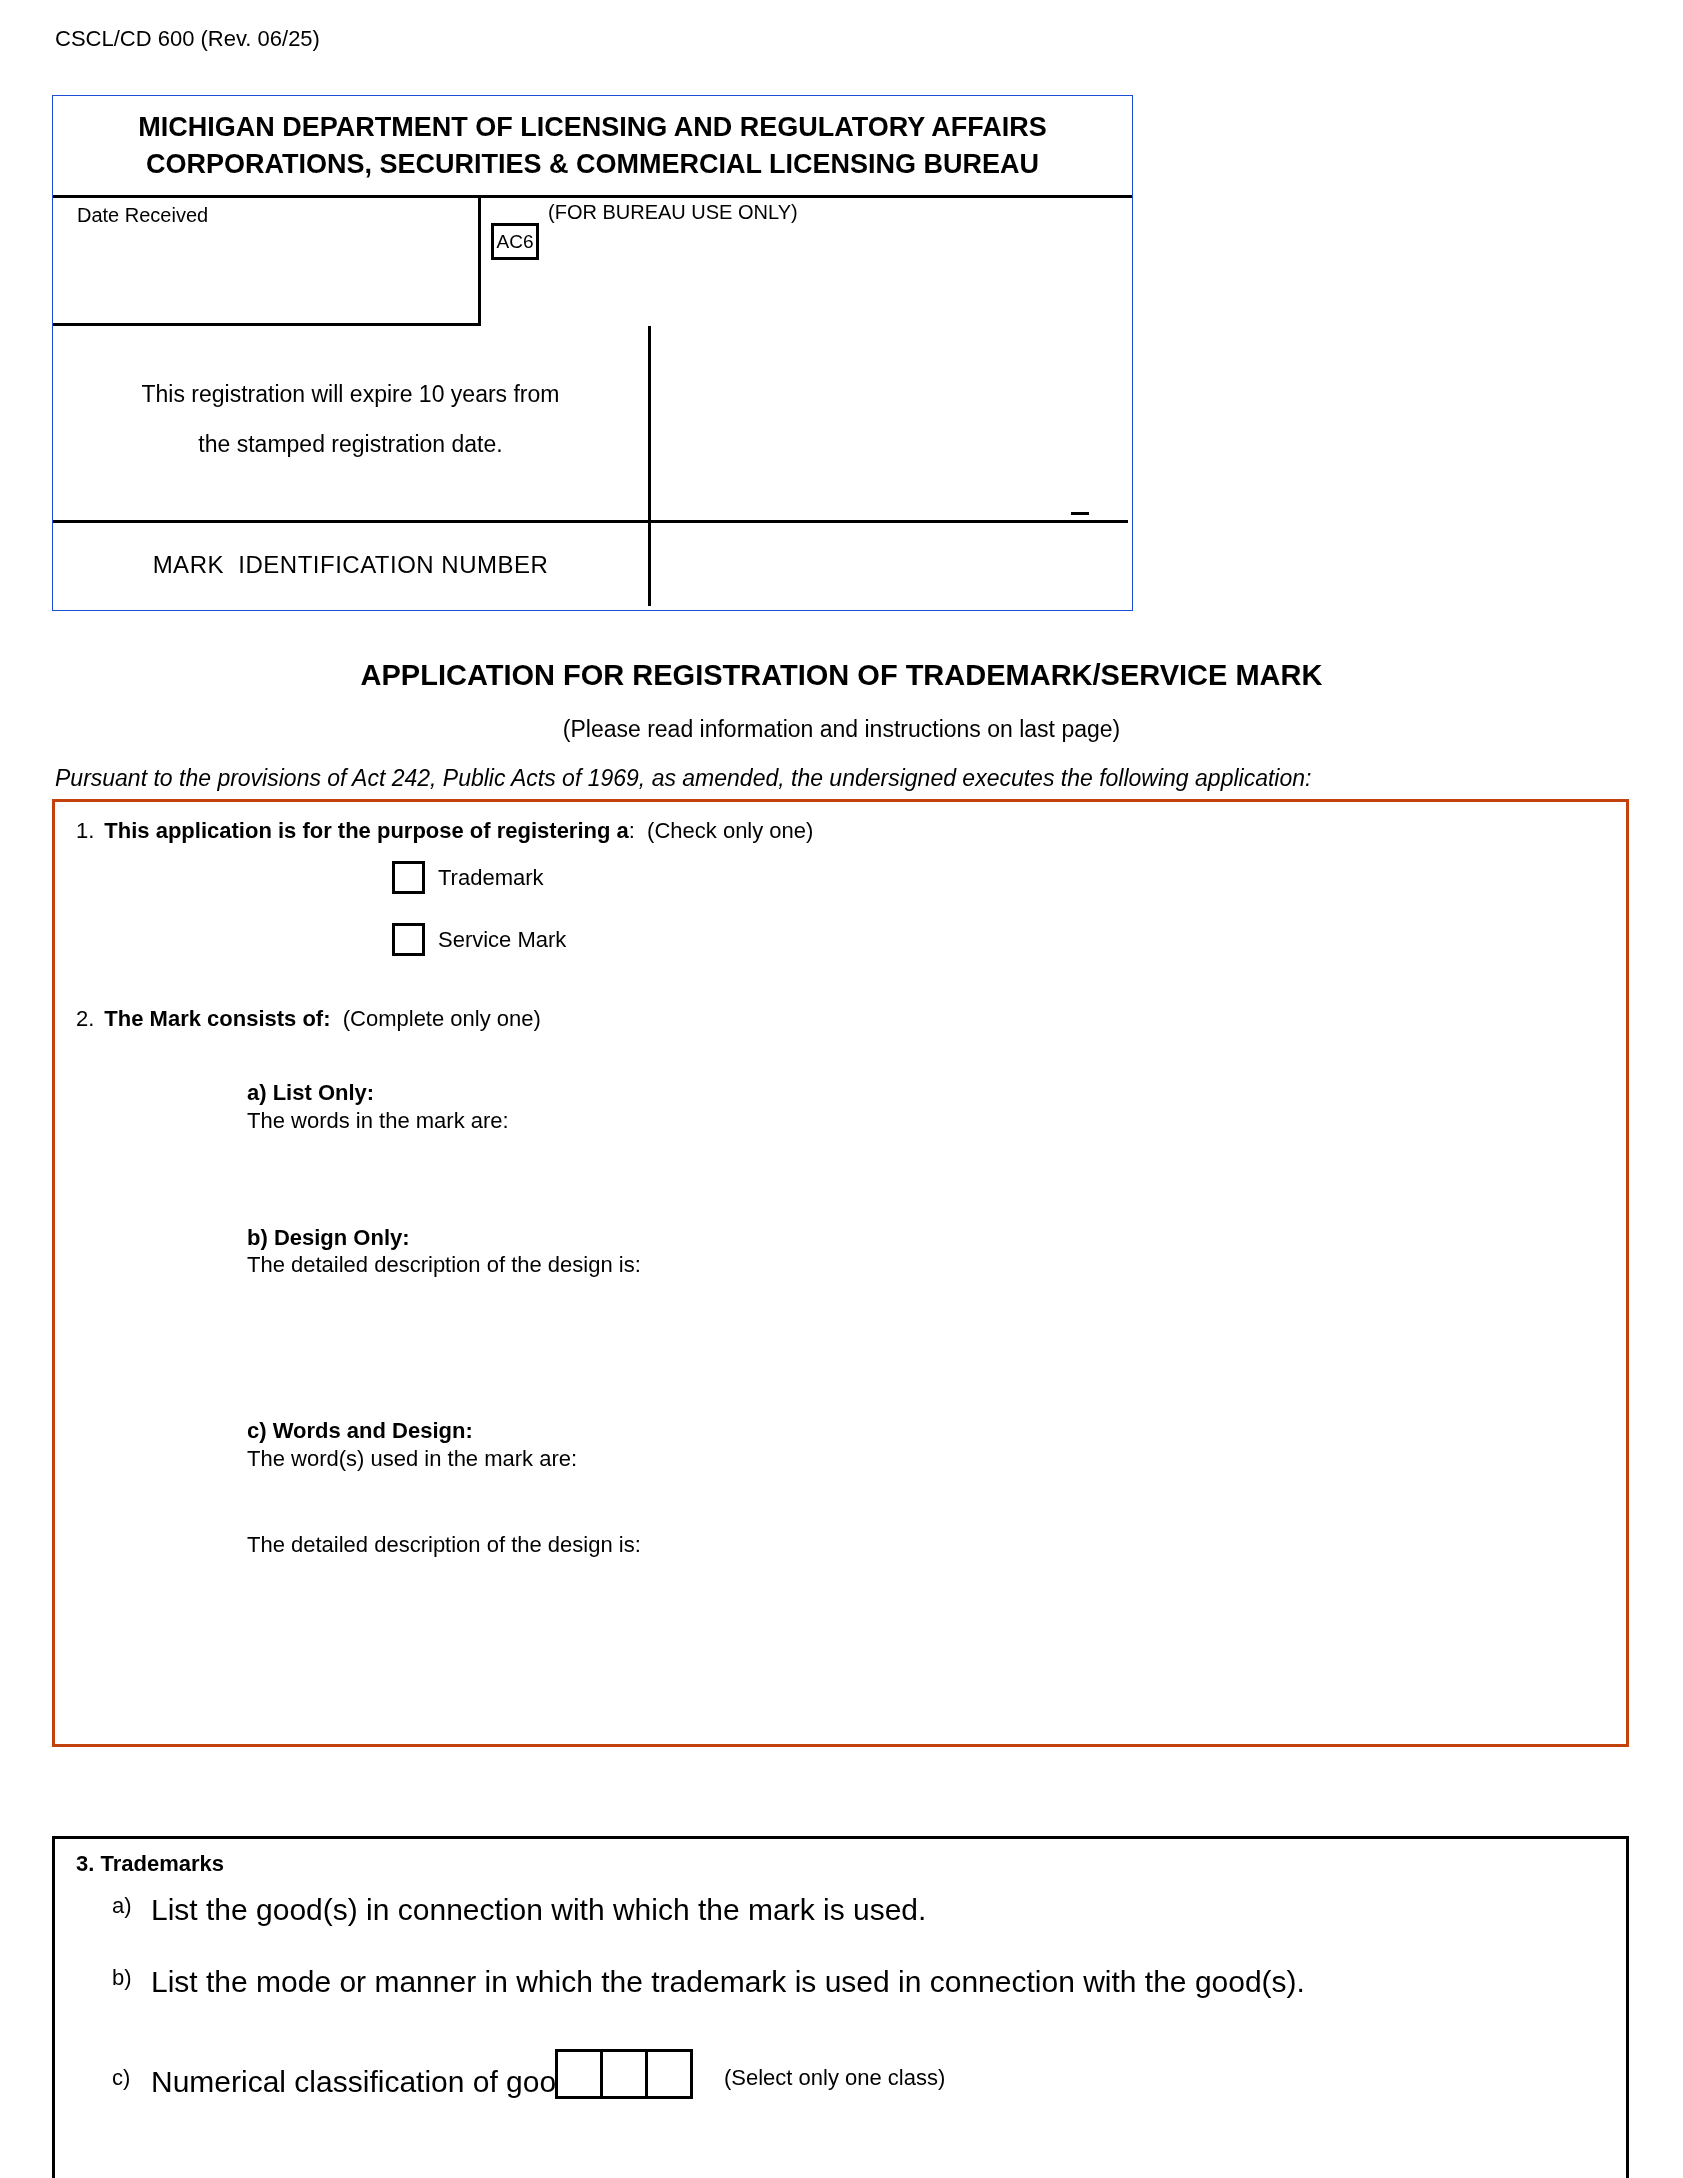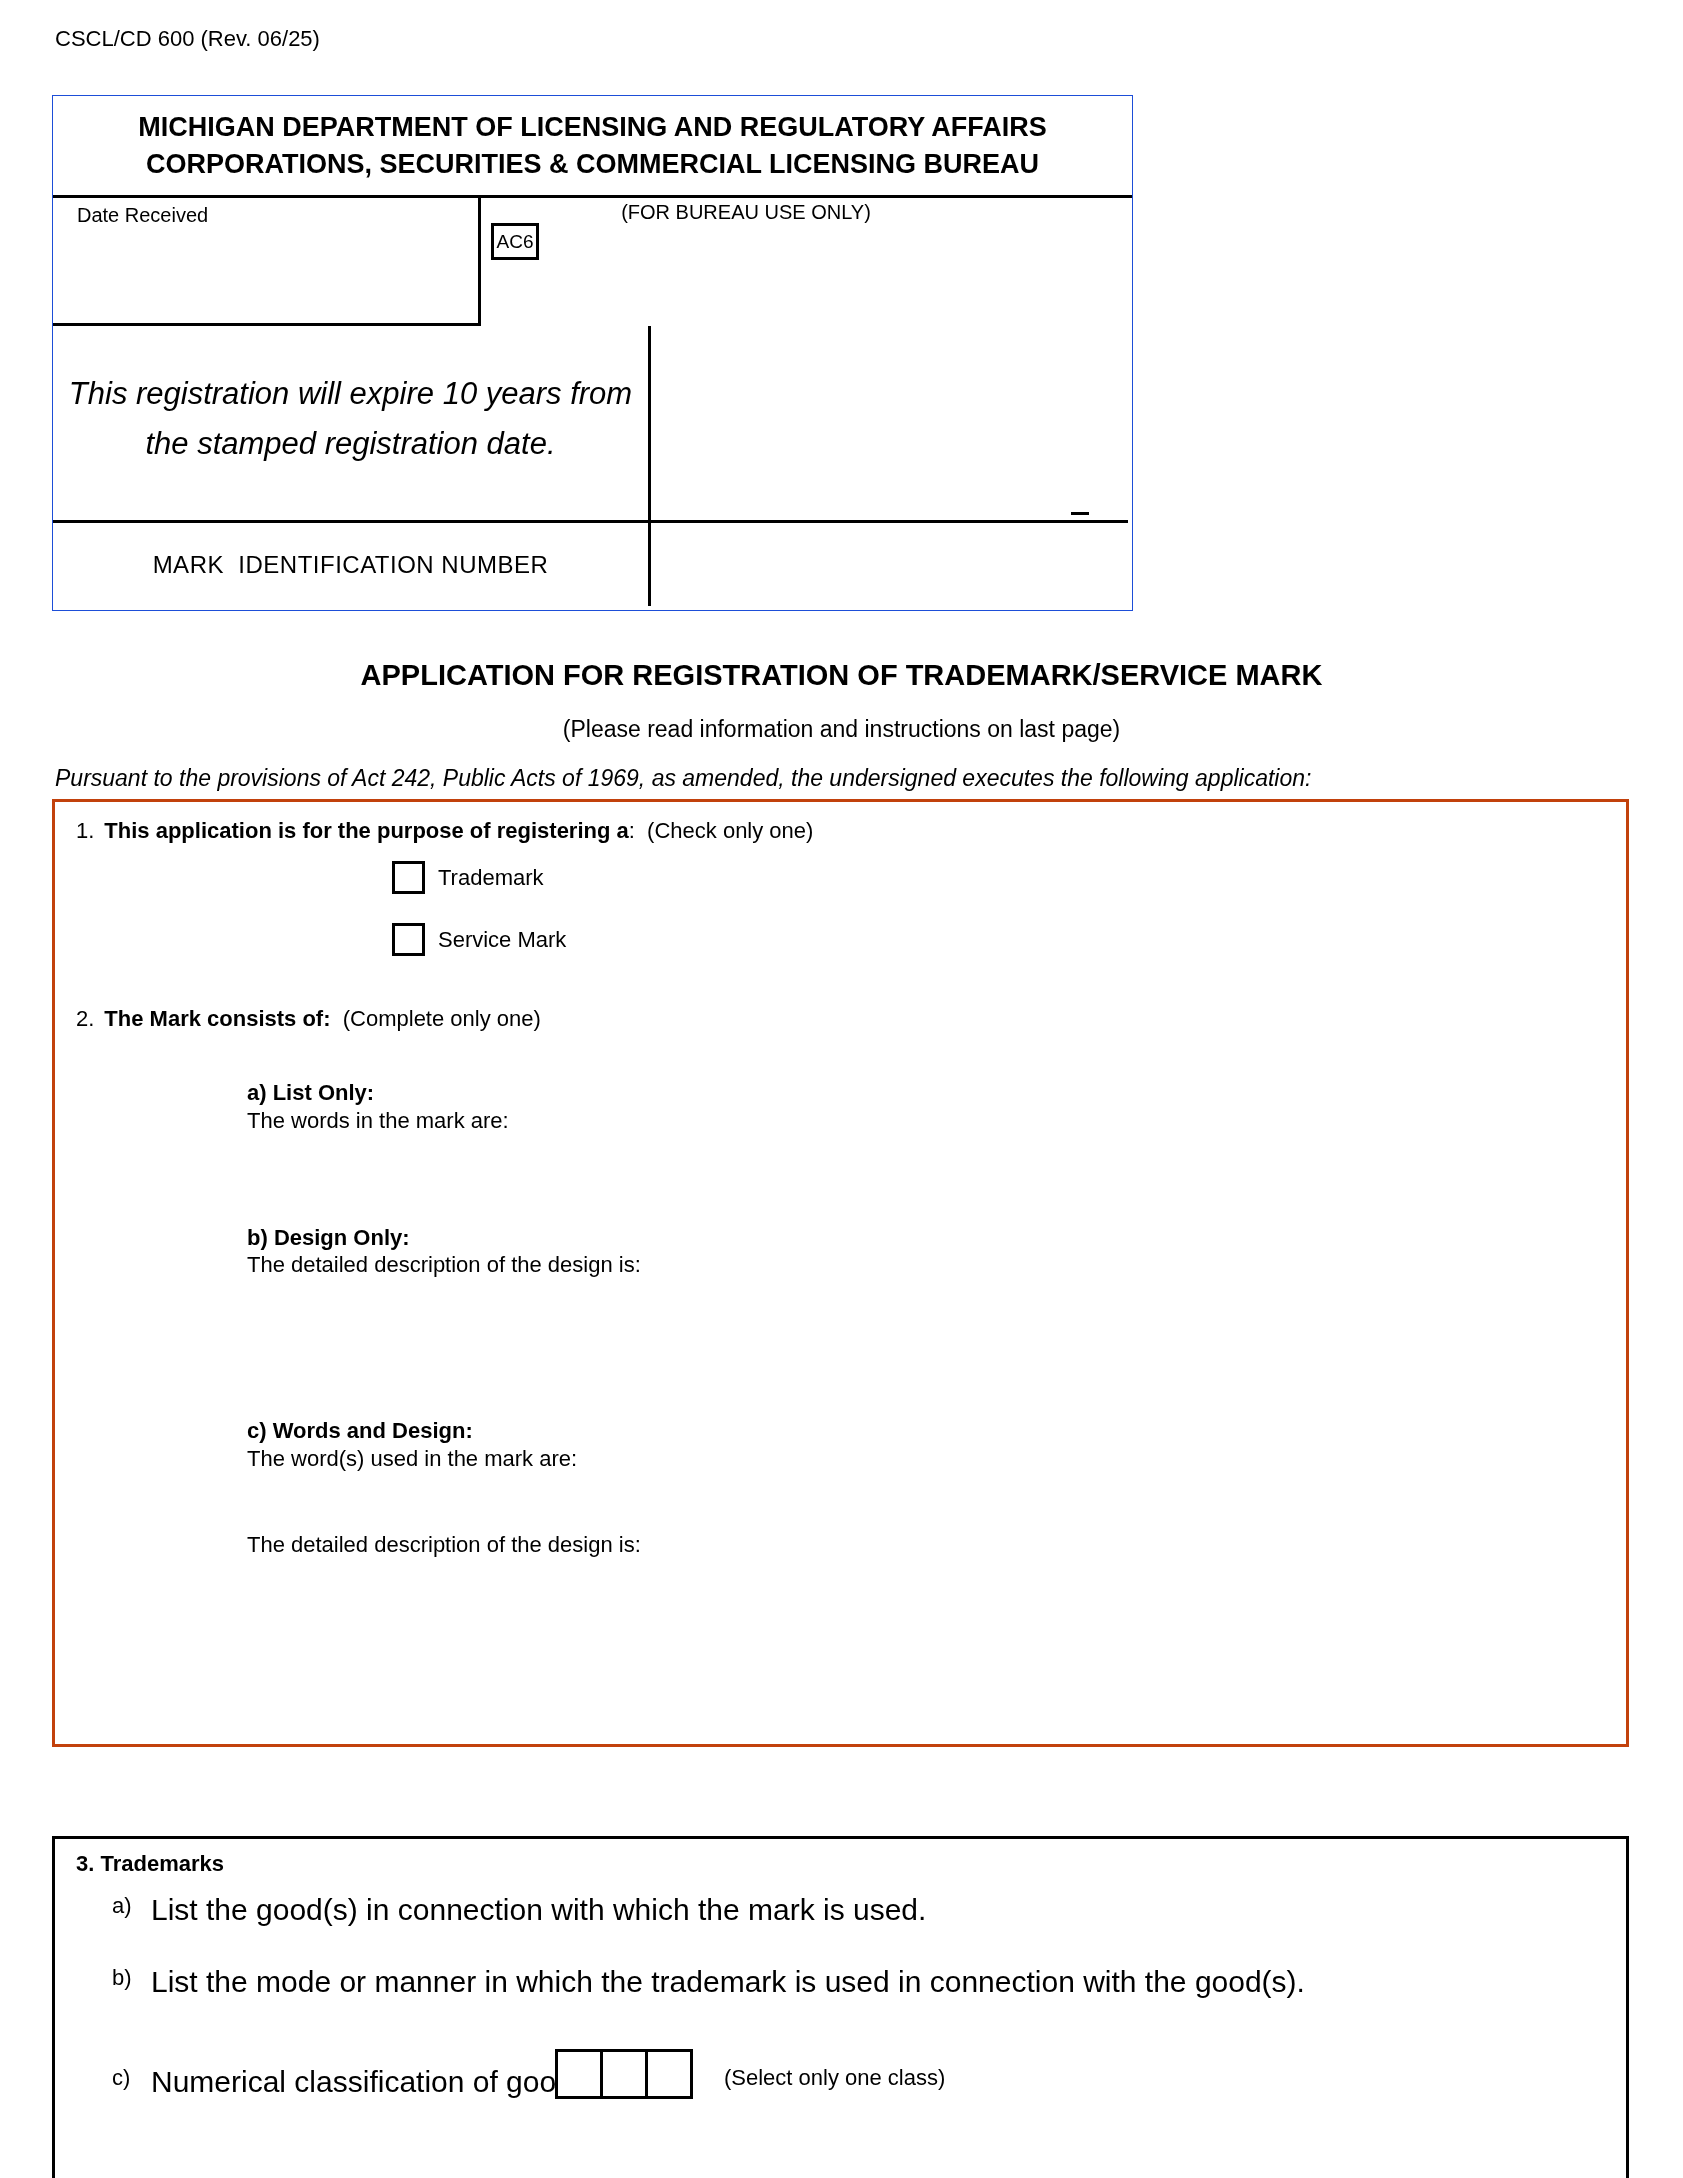--- a/index.html
+++ b/index.html
@@ -26,33 +26,33 @@
     display:flex; flex-direction:column; justify-content:center; align-items:center;
     font-weight:bold; font-size:27px; line-height:37px;
   }
   .hb-date-cell {
     position:absolute; left:0; top:102px; width:428px; height:128px;
     border-right:3px solid #000; border-bottom:3px solid #000;
     padding:6px 24px; font-size:20px;
   }
   .hb-bureau-label {
     position:absolute; left:495px; top:105px; width:396px;
-    text-align:center; font-size:20px;
+    text-align:left; font-size:20px;
   }
   .ac6-box {
     position:absolute; left:438px; top:127px; width:48px; height:37px;
     border:3px solid #000; display:flex; align-items:center; justify-content:center;
     font-size:19px;
   }
   .hb-expire {
     position:absolute; left:0; top:230px; width:598px; height:194px;
     border-right:3px solid #000;
     display:flex; flex-direction:column; align-items:center;
     padding-top:55px; row-gap:24px;
-    font-size:31px; line-height:26px; text-align:center;font-style:italic;
+    font-size:23px; line-height:26px; text-align:center;
   }
   .hb-markid-row {
     position:absolute; left:0; top:424px; width:1075px; height:86px;
     border-top:3px solid #000; display:flex;
   }
   .hb-markid-label-cell {
     width:598px; height:100%; border-right:3px solid #000;
     display:flex; align-items:center; justify-content:center;
     font-size:24px; letter-spacing:0.5px;
   }

